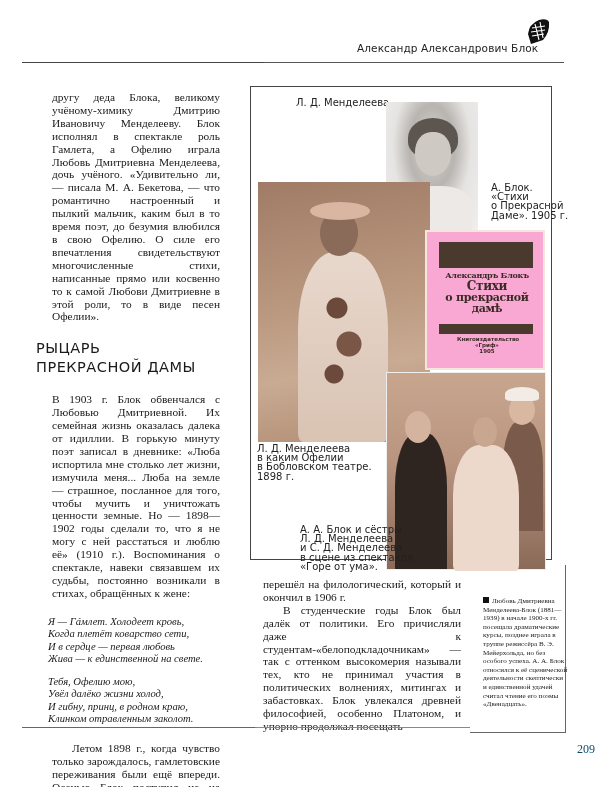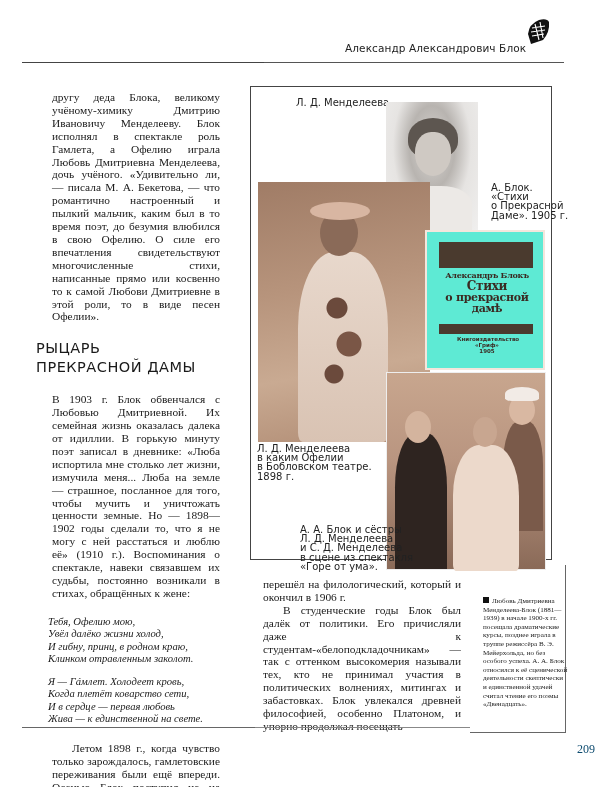--- a/index.html
+++ b/index.html
@@ -1,20 +1,20 @@
 <!DOCTYPE html>
 <html><head>
 <meta charset="utf-8">
 <style>
   * { box-sizing: border-box; margin: 0; padding: 0; }
   html, body { width: 600px; height: 787px; background: #ffffff; overflow: hidden; }
   body { position: relative; font-family: "Liberation Serif", "DejaVu Serif", serif; color: #1a1a1a; }
 
   .header-title {
-    position: absolute; left: 345px; top: 42px;
+    position: absolute; left: 357px; top: 42px;
     font-family: "DejaVu Sans", sans-serif; font-size: 10.5px; color: #222; letter-spacing: 0.1px;
   }
   .header-logo { position: absolute; left: 525px; top: 18px; width: 26px; height: 28px; }
   .header-rule { position: absolute; left: 22px; top: 62px; width: 242px; height: 1px; background: #444; }
   .header-rule-r { position: absolute; left: 264px; top: 62px; width: 300px; height: 1px; background: #555; }
 
   .col-left {
     position: absolute; left: 36px; top: 75px; width: 200px;
     font-size: 11.4px; line-height: 12.9px; text-align: justify;
   }
@@ -50,21 +50,21 @@
     position: absolute; left: 258px; top: 182px; width: 172px; height: 260px;
     background: linear-gradient(170deg, #a07c66 0%, #b7947c 40%, #c9aa92 70%, #b08c74 100%);
   }
   .oph-dress { position: absolute; left: 40px; top: 70px; width: 90px; height: 190px; border-radius: 40% 40% 5% 5%; background: linear-gradient(180deg, #e8d8cc, #d9c3b3); }
   .oph-head { position: absolute; left: 62px; top: 28px; width: 38px; height: 46px; border-radius: 50%; background: #8a6a58; }
   .oph-wreath { position: absolute; left: 52px; top: 20px; width: 60px; height: 18px; border-radius: 50%; background: #d8b6a2; }
   .oph-vine { position: absolute; left: 55px; top: 90px; width: 60px; height: 120px; background: radial-gradient(circle at 40% 30%, #6b4a3c 0 10px, transparent 11px), radial-gradient(circle at 60% 60%, #7a5646 0 12px, transparent 13px), radial-gradient(circle at 35% 85%, #6b4a3c 0 9px, transparent 10px); }
 
   .photo-book {
     position: absolute; left: 425px; top: 230px; width: 120px; height: 140px;
-    background: #5eead4; border: 2px solid #f4e6dc;
+    background: #f9a8d4; border: 2px solid #f4e6dc;
   }
   .book-band { position: absolute; left: 12px; width: 94px; background: #4a3a2e; }
   .book-title { position: absolute; left: 10px; top: 38px; width: 100px; font-family: "DejaVu Serif", serif; font-size: 10px; line-height: 11px; color: #3a2a22; font-weight: bold; text-align: center; letter-spacing: -0.3px; }
   .book-pub { position: absolute; left: 30px; top: 104px; width: 60px; font-size: 5.5px; line-height: 6px; color: #3a2a22; text-align: center; font-family: "DejaVu Sans", sans-serif; font-weight: bold; }
 
   .photo-scene {
     position: absolute; left: 386px; top: 372px; width: 160px; height: 198px;
     background: linear-gradient(180deg, #c8a68e 0%, #b99580 45%, #8a6a58 100%);
     border: 1px solid #eee;
   }
@@ -109,30 +109,30 @@
 
 <div class="col-left">
   <p>другу деда Блока, великому учёному-химику Дмитрию Ивановичу Менделееву. Блок исполнял в спектакле роль Гамлета, а Офелию играла Любовь Дмитриевна Менделеева, дочь учёного. «Удивительно ли, — писала М. А. Бекетова, — что романтично настроенный и пылкий мальчик, каким был в то время поэт, до безумия влюбился в свою Офелию. О силе его впечатления свидетельствуют многочисленные стихи, написанные прямо или косвенно то к самой Любови Дмитриевне в этой роли, то в виде песен Офелии».</p>
   <h2 class="section-heading">
     <span>РЫЦАРЬ</span><br>
     <span>ПРЕКРАСНОЙ ДАМЫ</span>
   </h2>
   <p>В 1903 г. Блок обвенчался с Любовью Дмитриевной. Их семейная жизнь оказалась далека от идиллии. В горькую минуту поэт записал в дневнике: «Люба испортила мне столько лет жизни, измучила меня... Люба на земле — страшное, посланное для того, чтобы мучить и уничтожать ценности земные. Но — 1898—1902 годы сделали то, что я не могу с ней расстаться и люблю её» (1910 г.). Воспоминания о спектакле, навеки связавшем их судьбы, постоянно возникали в стихах, обращённых к жене:</p>
   <div class="poem">
     <div class="stanza">
+      <div>Я — Гáмлет. Холодеет кровь,</div>
+      <div>Когда плетёт коварство сети,</div>
+      <div>И в сердце — первая любовь</div>
+      <div>Жива — к единственной на свете.</div>
+    </div>
+    <div class="stanza">
       <div>Тебя, Офелию мою,</div>
       <div>Увёл далёко жизни холод,</div>
       <div>И гибну, принц, в родном краю,</div>
       <div>Клинком отравленным заколот.</div>
-    </div>
-    <div class="stanza">
-      <div>Я — Гáмлет. Холодеет кровь,</div>
-      <div>Когда плетёт коварство сети,</div>
-      <div>И в сердце — первая любовь</div>
-      <div>Жива — к единственной на свете.</div>
     </div>
   </div>
   <p class="para2">Летом 1898 г., когда чувство только зарождалось, гамлетовские переживания были ещё впереди. Осенью Блок поступил не на Императорскую сцену, как собирался, а — под влиянием отца — на юридический факультет Петербургского университета. Однако вскоре, не чувствуя ни малейшей склонности к юридическим наукам,</p>
 </div>
 
 <div class="photo-frame"></div>
 
 <div class="cap" style="left:296px; top:98px;">Л. Д. Менделеева.</div>
 
 <div class="photo-portrait">

